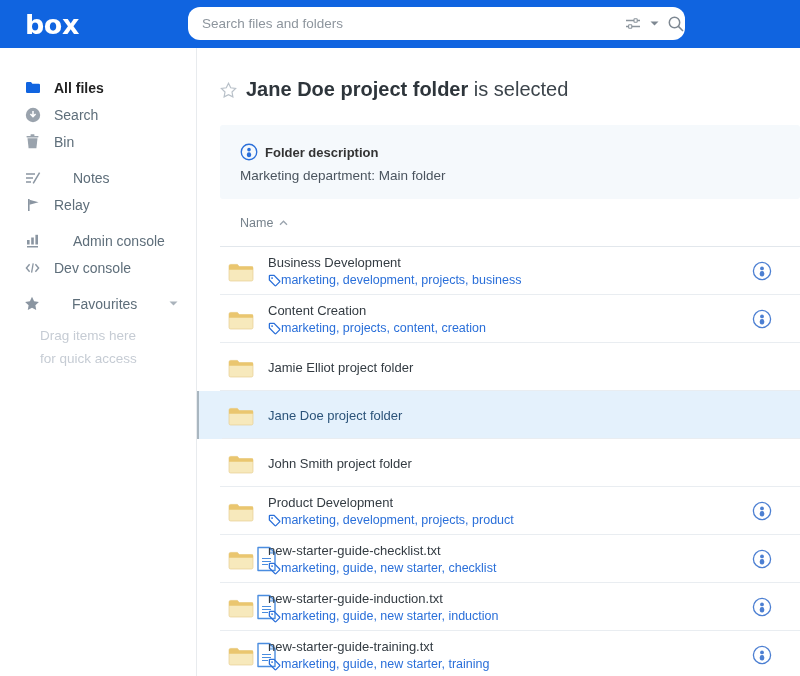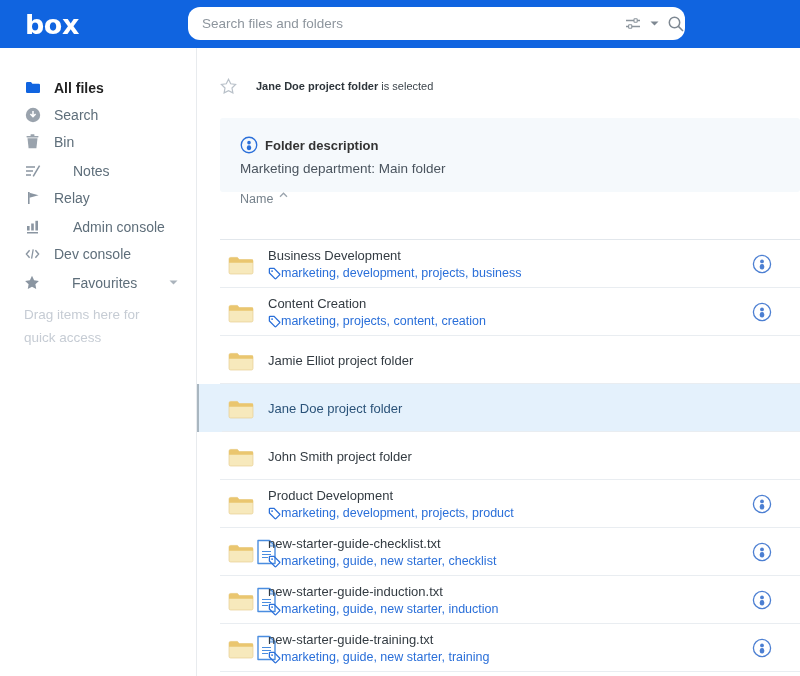--- a/index.html
+++ b/index.html
@@ -28,37 +28,37 @@
 
   
   .body-row{display:flex;height:676px;}
 
   
   .sidebar{width:197px;border-right:1px solid #e8ebee;padding-top:26px;background:#fff;flex-shrink:0;}
   .side-item{height:27px;display:flex;align-items:center;padding-left:24px;gap:13px;
     font-size:14px;color:var(--sidebar-gray);cursor:pointer;}
   .side-item .side-ic{width:17px;display:inline-flex;justify-content:center;align-items:center;}
   .side-item.active .side-label{color:#222;font-weight:bold;}
-  .gap{margin-top:2px;gap:32px;}
+  .gap{margin-top:9px;gap:32px;}
   .fav-caret{margin-left:auto;margin-right:22px;display:inline-flex;}
-  .hint{padding:7px 42px 0 24px;font-size:13.5px;color:#c6ccd4;line-height:23px;}
+  .hint{padding:7px 42px 0 24px;font-size:13.5px;color:#c6ccd4;line-height:23px;margin-left:16px;}
 
   
   .main{flex:1;position:relative;min-width:0;}
-  .sel-header{margin:30px 0 0 23px;display:flex;align-items:center;gap:19px;
-    font-size:11px;color:#3c444b;}
+  .sel-header{margin:30px 0 0 23px;display:flex;align-items:center;gap:9px;
+    font-size:20px;color:#3c444b;}
   .sel-bold{font-weight:bold;color:#2e353b;}
   .star-o{display:inline-flex;cursor:pointer;}
 
   .desc-panel{margin:24px 0 0 23px;background:#f5f9fc;border-radius:3px;
     padding:18px 20px 0 20px;height:74px;}
   .desc-title-row{display:flex;align-items:center;gap:7px;font-size:13px;font-weight:bold;color:#333;}
   .desc-body{margin-top:7px;font-size:13.5px;color:#4a545e;}
 
-  .table-header{height:48px;display:flex;align-items:flex-start;padding-left:43px;gap:6px;
+  .table-header{height:48px;display:flex;align-items:center;padding-left:43px;gap:6px;
     font-size:12.5px;color:#76828c;position:relative;cursor:pointer;}
   .table-header::after{content:'';position:absolute;left:23px;right:0;bottom:0;height:1px;background:#e2e7ec;}
 
   .row{height:48px;display:flex;align-items:center;padding:0 28px 0 31px;position:relative;cursor:pointer;}
   .row::after{content:'';position:absolute;left:23px;right:0;bottom:0;height:1px;background:#e9edf1;}
   .row-icon-box{width:40px;flex-shrink:0;display:flex;align-items:center;}
   .row .file-ic{display:none;margin-left:2px;}
   .row.type-file .file-ic{display:inline-flex;}
   .row.type-file .folder-ic{display:none;}
   .row-text{display:flex;flex-direction:column;gap:3px;min-width:0;}

